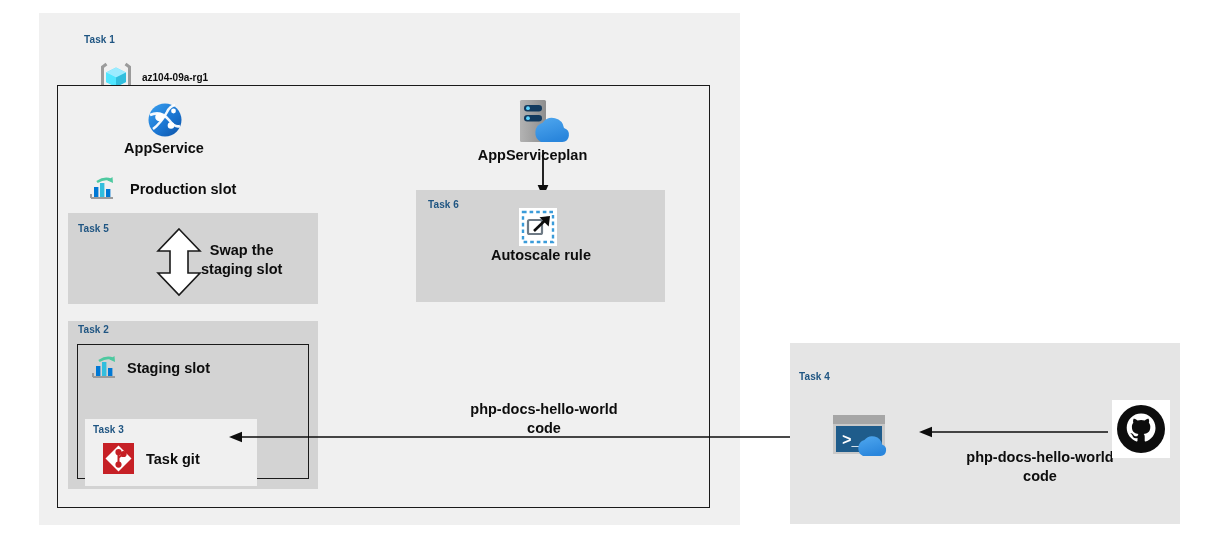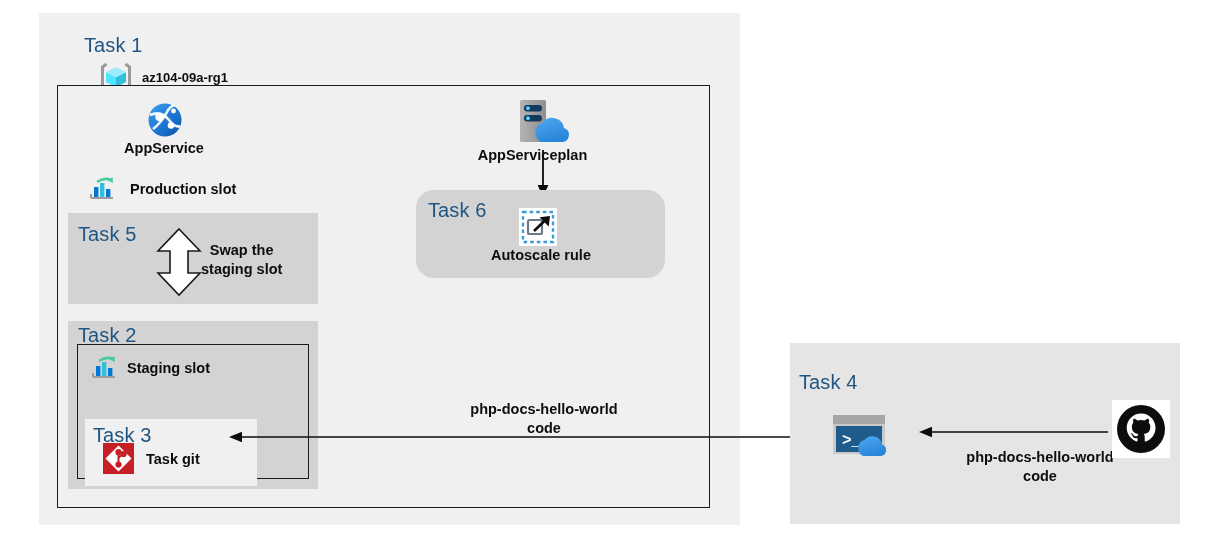--- a/index.html
+++ b/index.html
@@ -63,31 +63,30 @@
   }
   .task3-box {
     position: absolute;
     left: 7px; top: 74px;
     width: 172px; height: 67px;
     background: #f0f0f0;
   }
   .task6-box {
     position: absolute;
     left: 416px; top: 190px;
-    width: 249px; height: 88px;
+    width: 249px; height: 112px;
     background: #d3d3d3;
-    border-radius: 18px;
   }
 
   
   .task-label {
     position: absolute;
     color: #1f5582;
-    font-weight: normal;
-    font-size: 20px;
+    font-weight: bold;
+    font-size: 10px;
     letter-spacing: 0.1px;
     white-space: nowrap;
   }
   .task-label.t1 { left: 45px;  top: 21px;  }
   .task-label.t5 { left: 10px;  top: 10px;  }
   .task-label.t2 { left: 10px;  top: 3px;   }
   .task-label.t3 { left: 8px;   top: 5px;   }
   .task-label.t6 { left: 12px;  top: 9px;   }
   .task-label.t4 { left: 9px;   top: 28px;  }
 
@@ -113,21 +112,21 @@
   .rg-row {
     position: absolute;
     left: 60px; top: 48px;
     display: flex;
     align-items: center;
     gap: 9px;
   }
   .rg-name {
     color: #0d0d0d;
     font-weight: bold;
-    font-size: 13px;
+    font-size: 10px;
     white-space: nowrap;
   }
 
   
   .icon { display: block; }
   .icon-abs { position: absolute; }
 
   
   .swap-arrow { position: absolute; left: 88px; top: 14px; }
   .swap-text  { position: absolute; left: 133px; top: 28px; }

